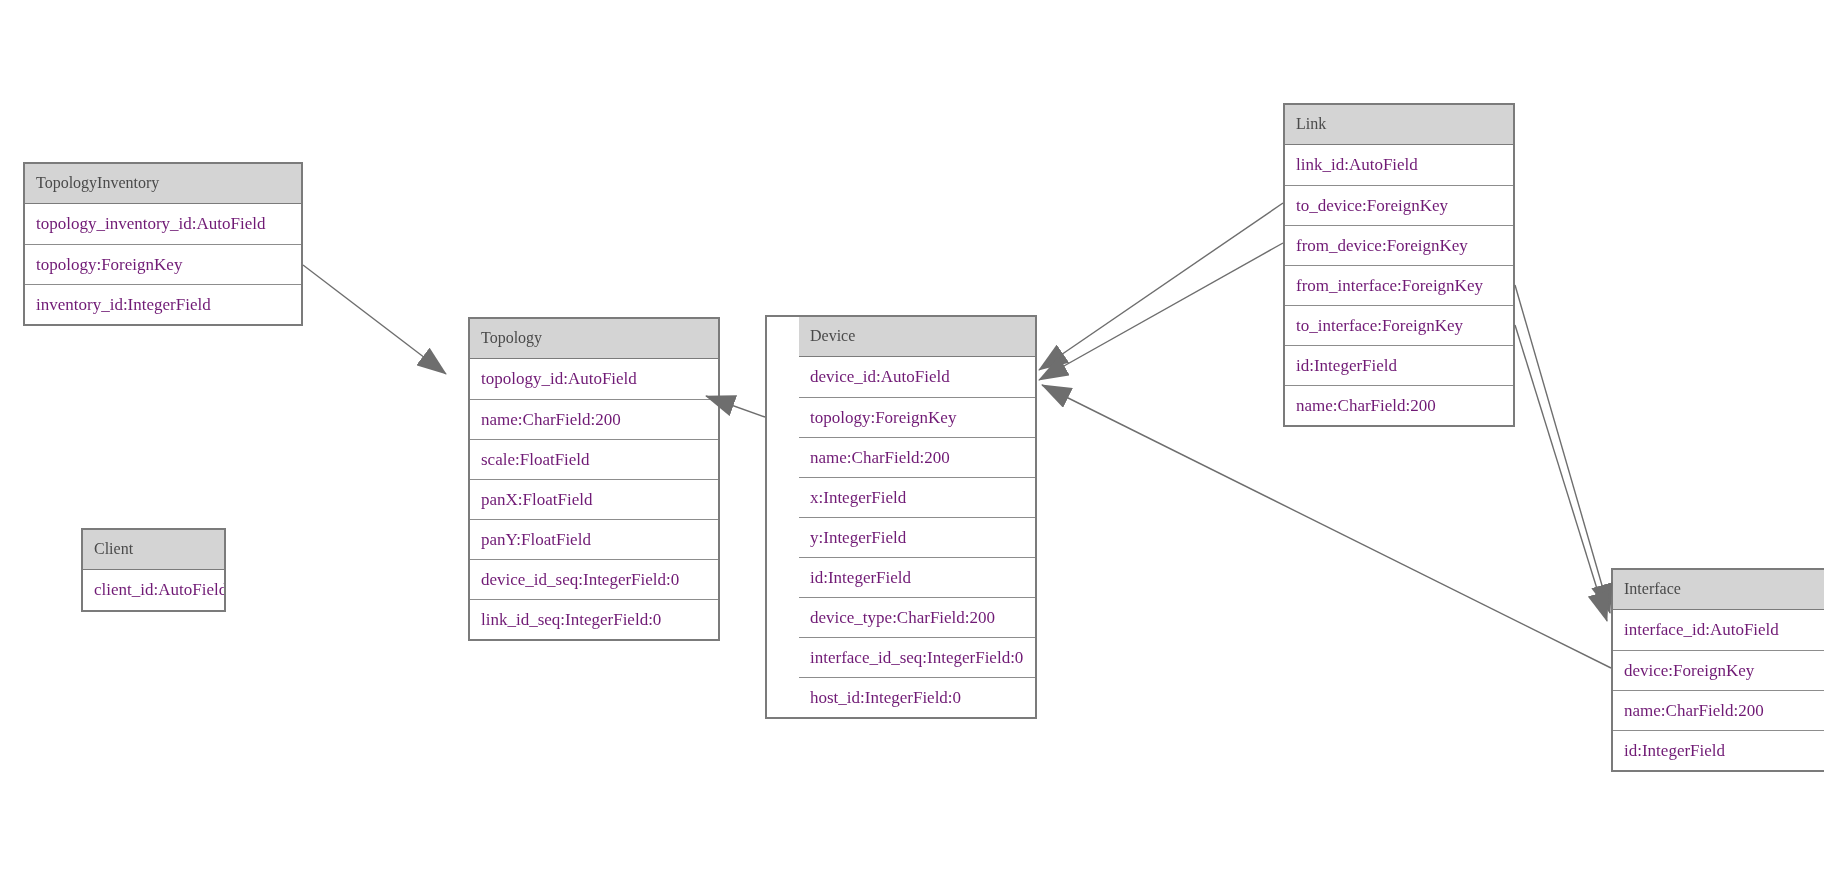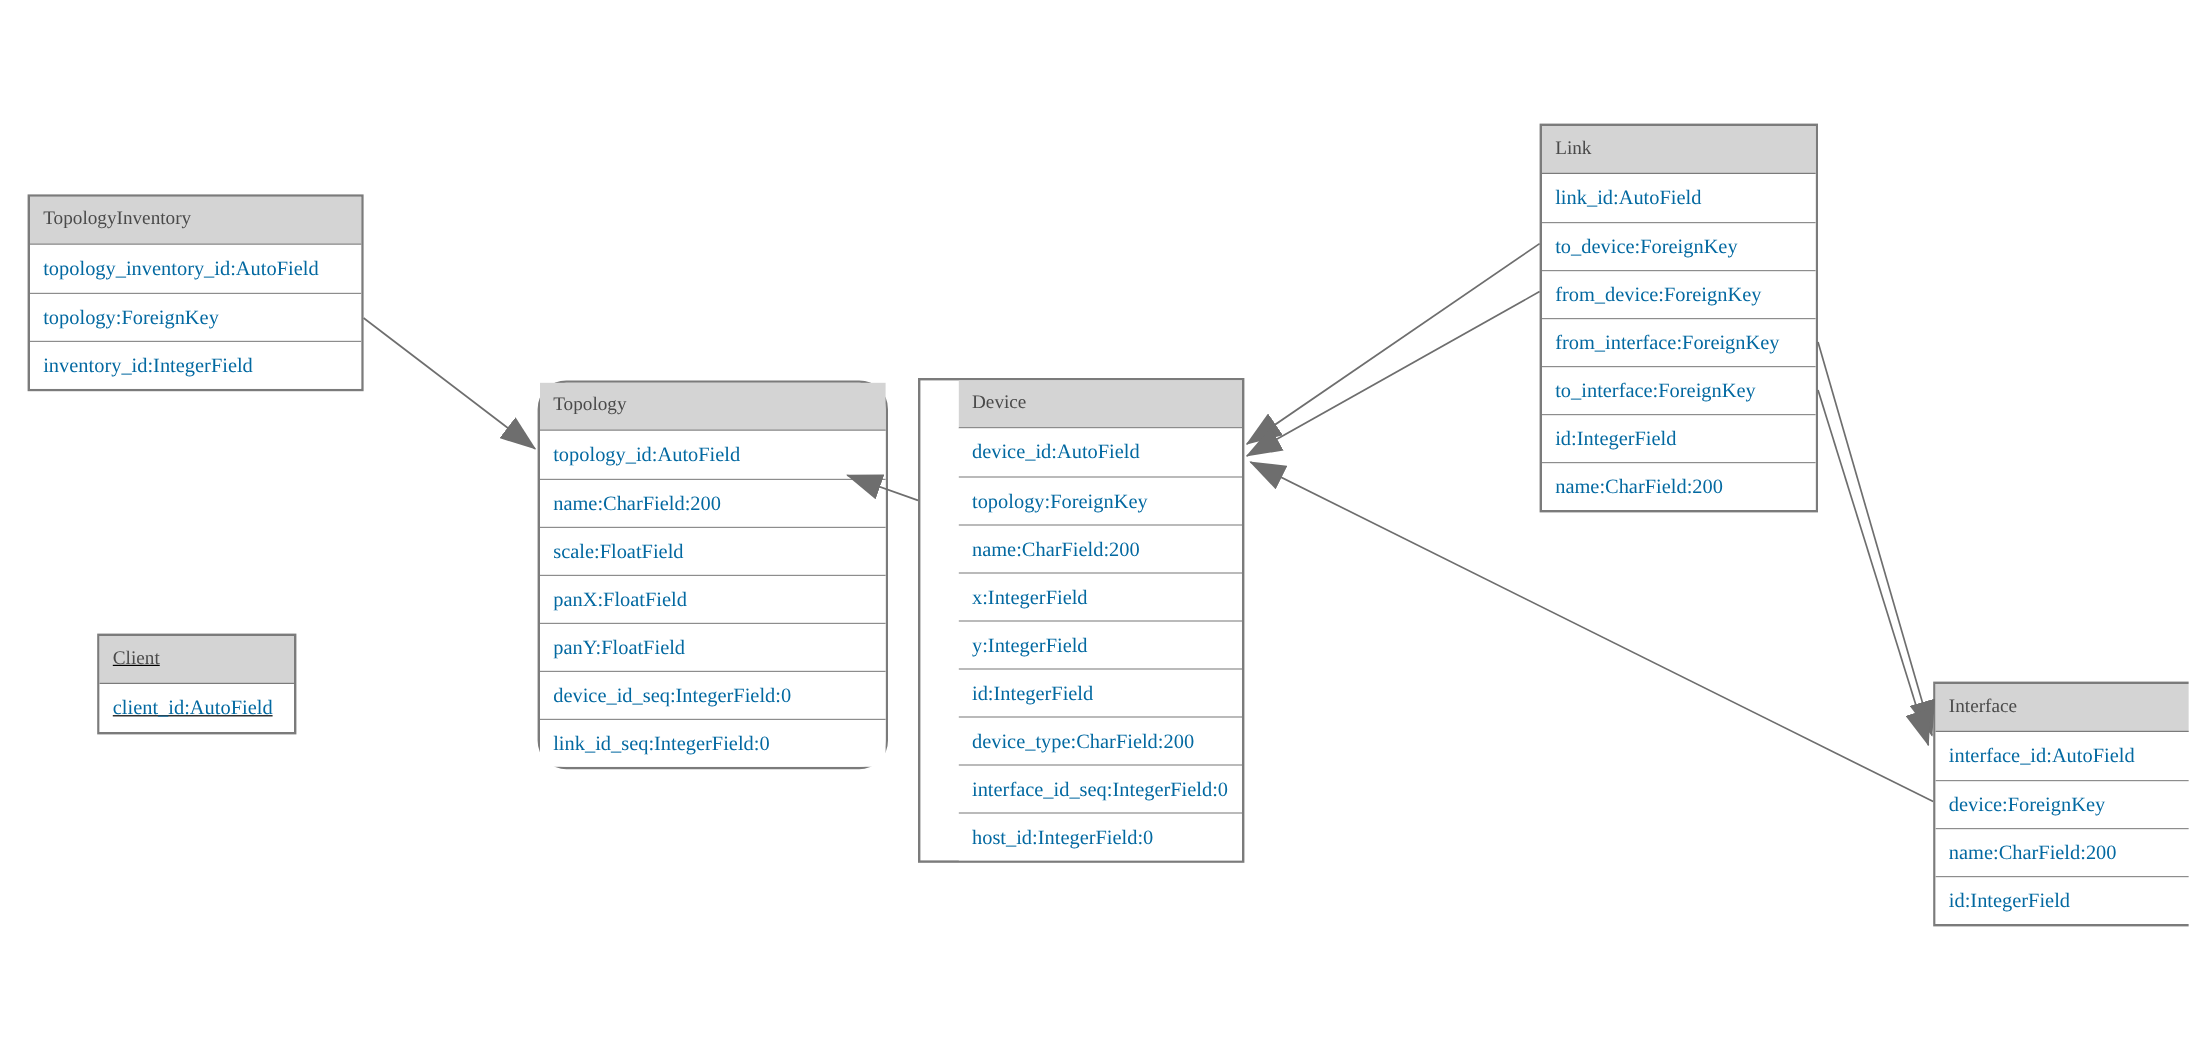--- a/index.html
+++ b/index.html
@@ -42,21 +42,21 @@
     color: #4a4a4a;
     white-space: nowrap;
     overflow: hidden;
   }
   .entity-row {
     box-sizing: border-box;
     height: 40px;
     line-height: 39px;
     padding: 0 11px;
     font-size: 17px;
-    color: #0369a1;
+    color: #701a75;
     white-space: nowrap;
     overflow: hidden;
     background: #ffffff;
   }
   .entity-row + .entity-row {
     border-top: 1px solid #8d8d8d;
   }
   .relation-line {
     stroke: #6e6e6e;
     stroke-width: 1.4;
@@ -83,31 +83,31 @@
         <line x1="1611" y1="668" x2="1042" y2="385" class="relation-line" marker-end="url(#arrowhead)"></line>
       </g>
   </svg>
   <div id="entities">
       <div class="entity" style="left: 23px; top: 162px; width: 280px;">
         <div class="entity-header">TopologyInventory</div>
         <div class="entity-row">topology_inventory_id:AutoField</div>
         <div class="entity-row">topology:ForeignKey</div>
         <div class="entity-row">inventory_id:IntegerField</div>
       </div>
-      <div class="entity" style="left: 448px; top: 317px; width: 292px; border-radius: 24px;">
+      <div class="entity" style="left: 468px; top: 317px; width: 252px;">
         <div class="entity-header">Topology</div>
         <div class="entity-row">topology_id:AutoField</div>
         <div class="entity-row">name:CharField:200</div>
         <div class="entity-row">scale:FloatField</div>
         <div class="entity-row">panX:FloatField</div>
         <div class="entity-row">panY:FloatField</div>
         <div class="entity-row">device_id_seq:IntegerField:0</div>
         <div class="entity-row">link_id_seq:IntegerField:0</div>
       </div>
-      <div class="entity" style="left: 81px; top: 528px; width: 166px; text-decoration: underline;">
+      <div class="entity" style="left: 81px; top: 528px; width: 145px;">
         <div class="entity-header">Client</div>
         <div class="entity-row">client_id:AutoField</div>
       </div>
       <div class="entity" style="left: 765px; top: 315px; width: 272px; padding-left: 32px;">
         <div class="entity-header">Device</div>
         <div class="entity-row">device_id:AutoField</div>
         <div class="entity-row">topology:ForeignKey</div>
         <div class="entity-row">name:CharField:200</div>
         <div class="entity-row">x:IntegerField</div>
         <div class="entity-row">y:IntegerField</div>

